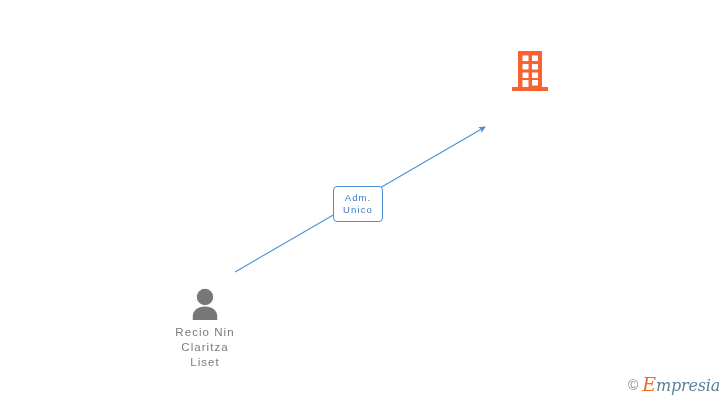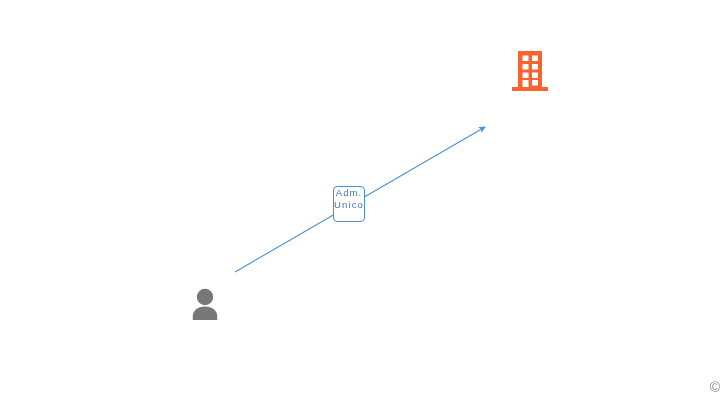--- a/index.html
+++ b/index.html
@@ -71,29 +71,30 @@
     color: #7b7b7b;
     letter-spacing: 1.05px;
     white-space: pre-line;
   }
 
   
   #relation-label {
     position: absolute;
     left: 333px;
     top: 186px;
-    width: 32px;
+    width: 50px;
     height: 36px;
     border: 1px solid #4a8fd4;
     border-radius: 4px;
     background: #ffffff;
     box-sizing: border-box;
     display: flex;
     flex-direction: column;
     align-items: center;
+    justify-content: center;
     box-shadow: 0 0 0 0 rgba(0,0,0,0);
   }
   #relation-label-text {
     font-size: 9.5px;
     line-height: 12px;
     color: #3a78c2;
     letter-spacing: 1.1px;
     text-align: center;
     white-space: pre-line;
   }
@@ -160,24 +161,28 @@
     </div>
   </div>
 
   <div id="person-node">
     <div id="person-icon-wrap">
       <svg width="34" height="32" viewBox="0 0 34 32">
         <circle cx="17" cy="9" r="8.2" fill="#777777"></circle>
         <path d="M17 18.6c-7.1 0-12.2 4.2-12.2 9.6V32h24.4v-3.8c0-5.4-5.1-9.6-12.2-9.6z" fill="#777777"></path>
       </svg>
     </div>
+    <div id="person-name">Recio Nin
+Claritza
+Liset</div>
   </div>
 
   <div id="relation-label">
     <div id="relation-label-text">Adm.
 Unico</div>
   </div>
 
   <div id="watermark">
     <span id="watermark-copyright">©</span>
+    <span id="watermark-brand"><span class="brand-initial">E</span><span>mpresia</span></span>
   </div>
 
 </div>
 
 </body></html>

